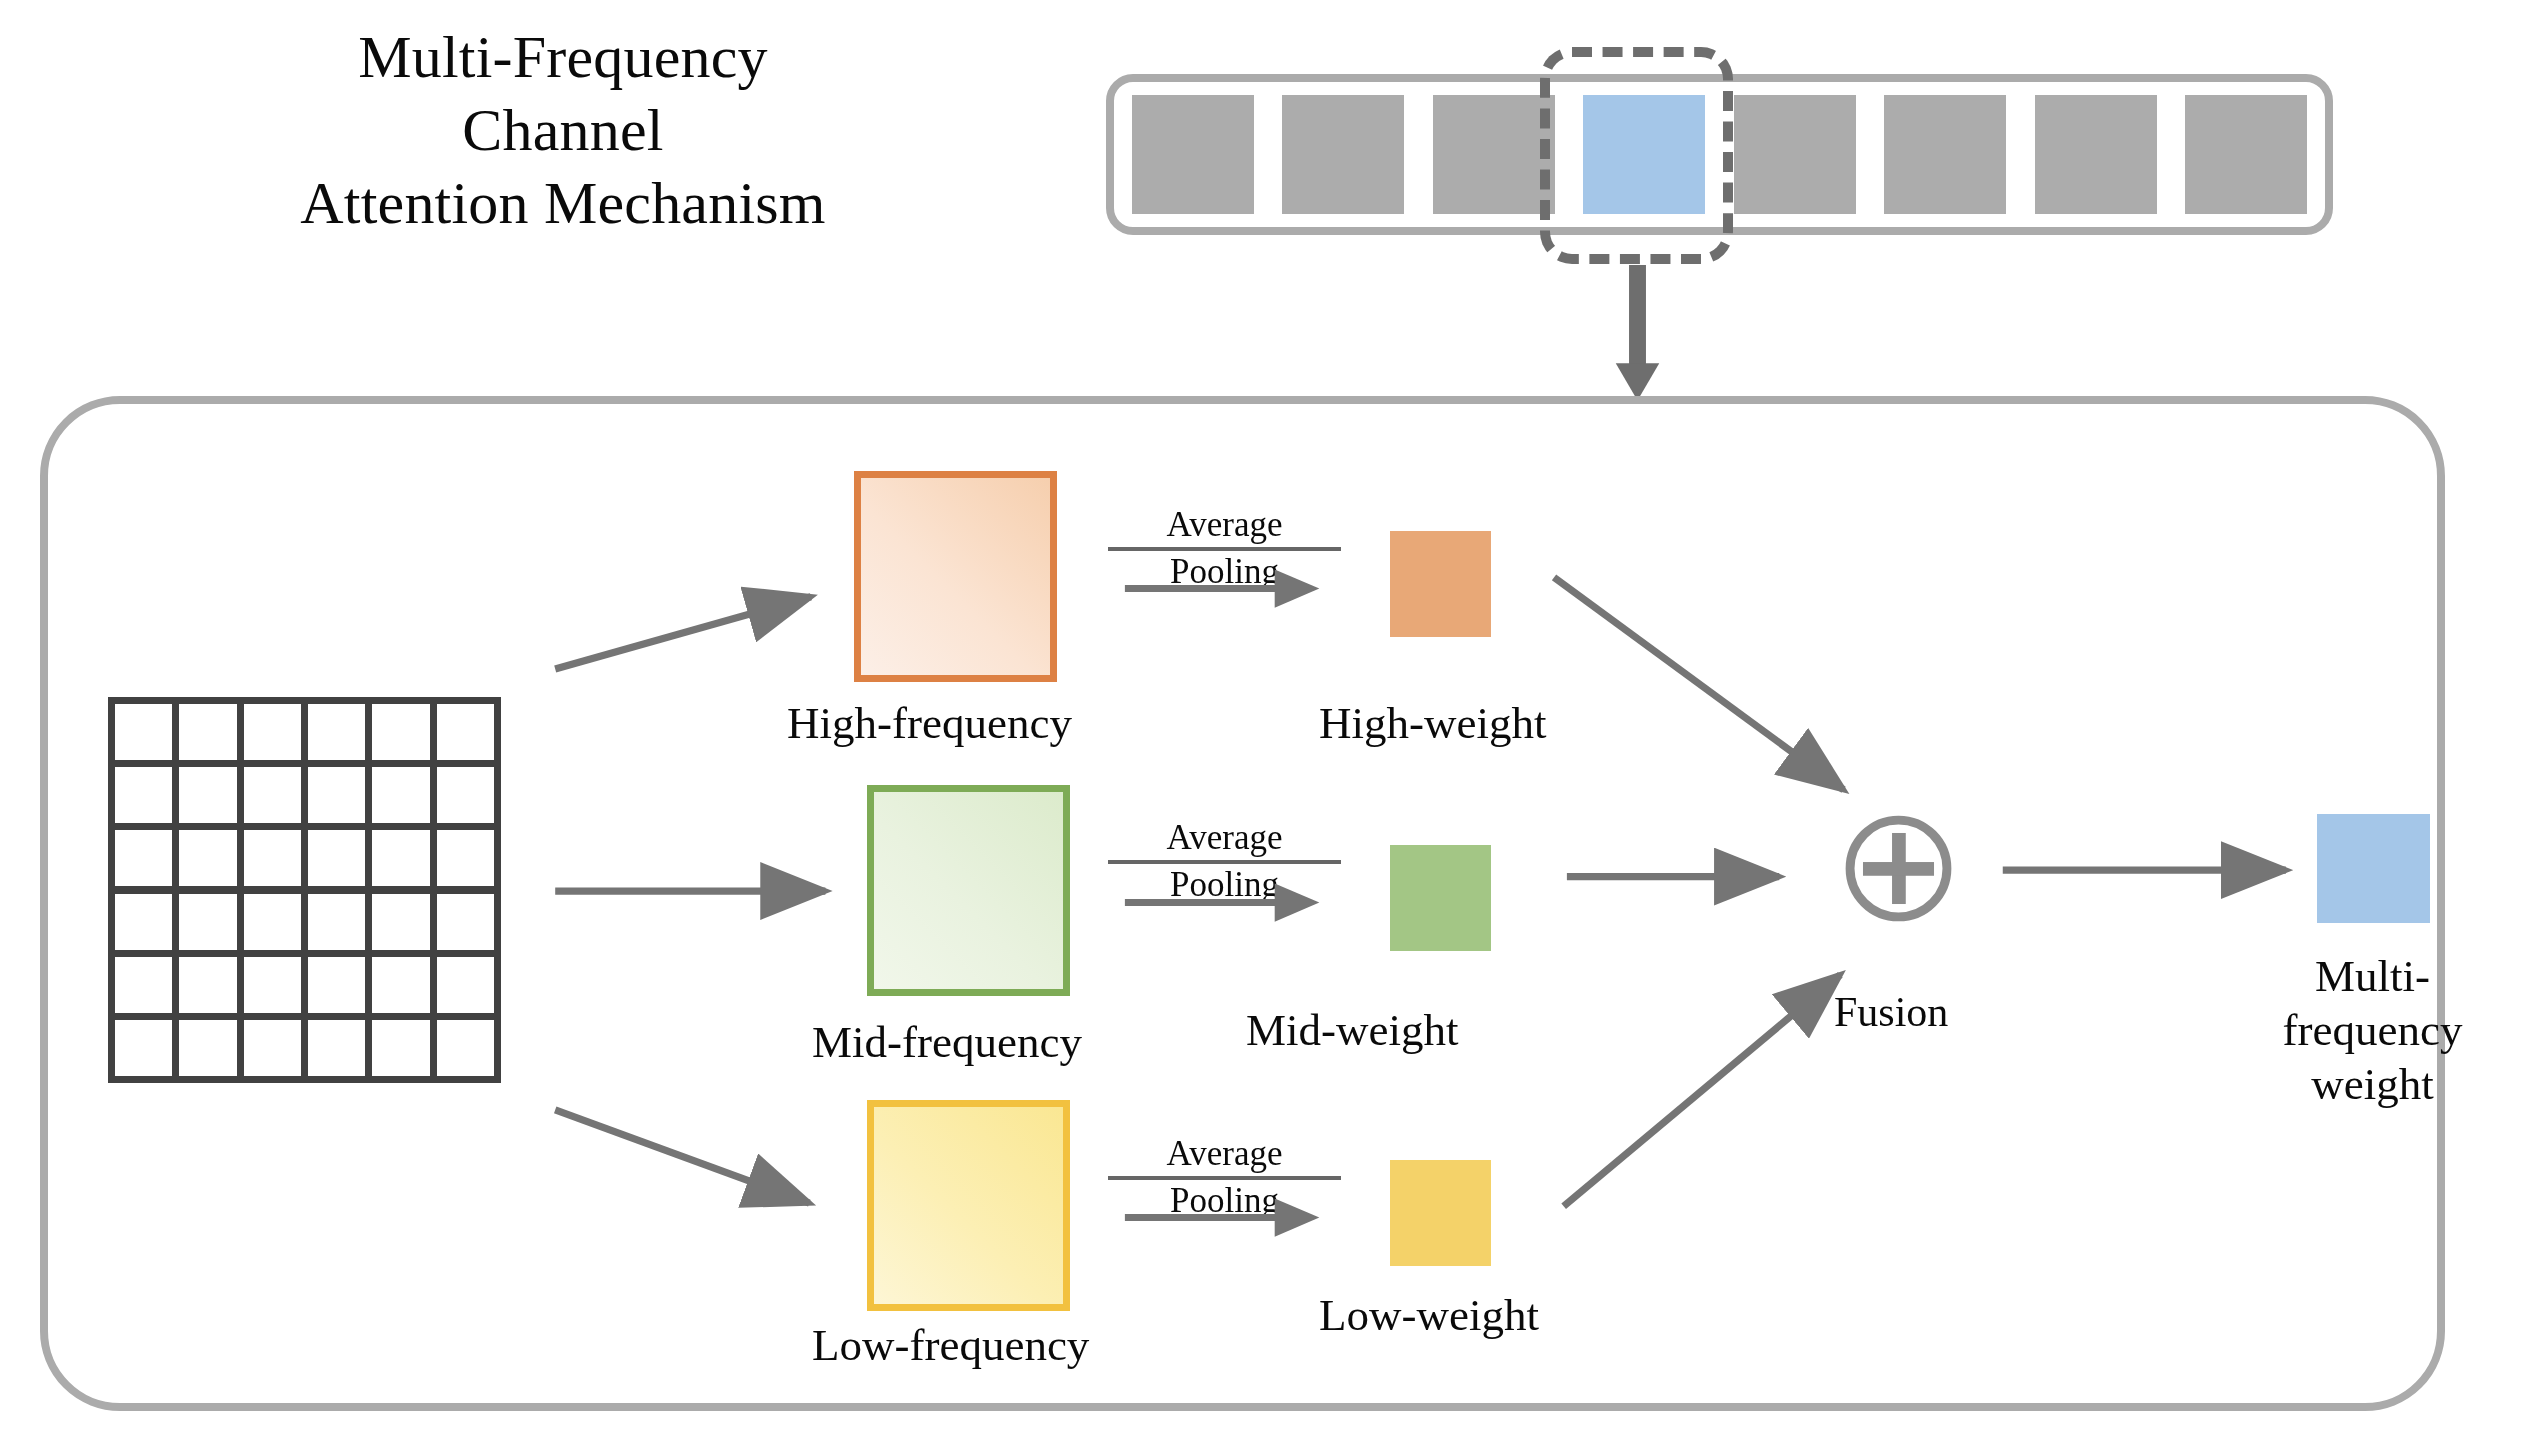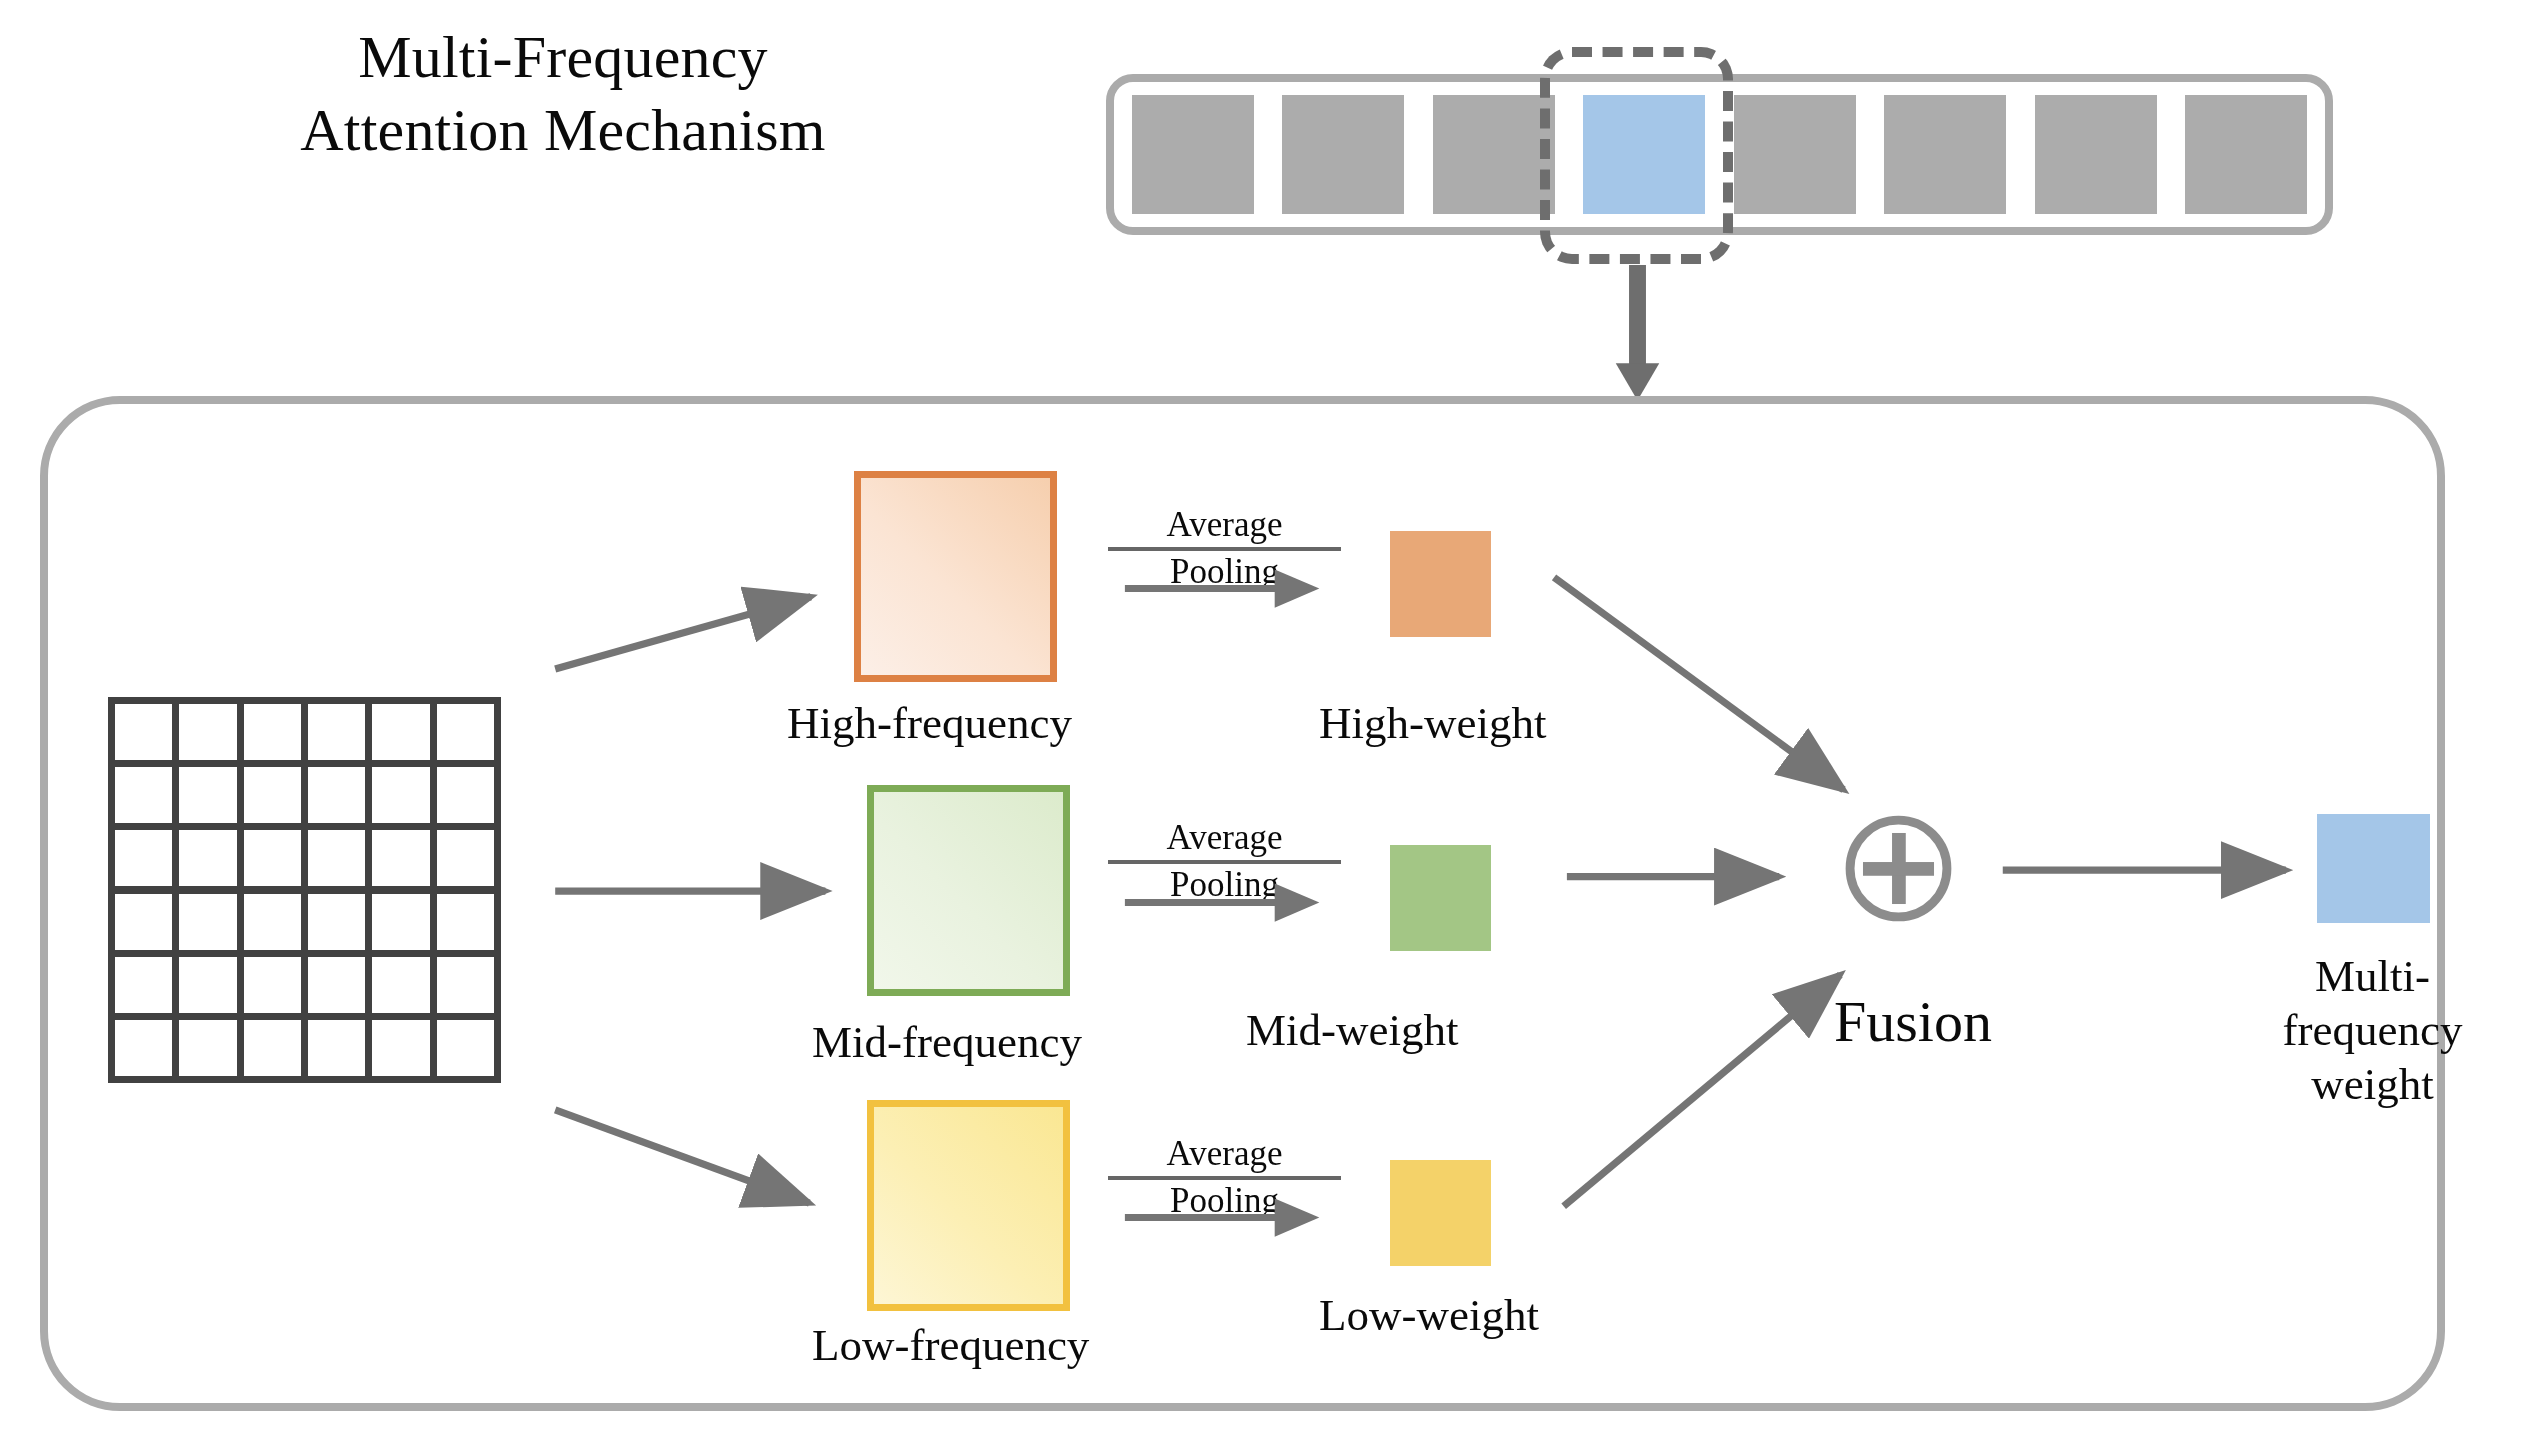--- a/index.html
+++ b/index.html
@@ -70,38 +70,39 @@
   #weight-mid {left:1390px;top:845px;background:#A3C685;}
   #weight-low {left:1390px;top:1160px;background:#F4D269;}
 
   .weight-label{position:absolute;font-size:45px;white-space:nowrap;color:#0a0a0a;}
   #wlabel-high{left:1319px;top:697px;}
   #wlabel-mid {left:1246px;top:1004px;}
   #wlabel-low {left:1319px;top:1289px;}
 
   
   #fusion-node{position:absolute;left:1842px;top:812px;width:113px;height:113px;}
-  #fusion-label{position:absolute;left:1834px;top:988px;font-size:58px;white-space:nowrap;color:#0a0a0a;}
+  #fusion-label{position:absolute;left:1834px;top:988px;font-size:42px;white-space:nowrap;color:#0a0a0a;}
 
   
   #output-swatch{position:absolute;left:2317px;top:814px;width:113px;height:109px;background:#A4C6E8;}
   #output-label{position:absolute;left:2252px;top:949px;width:241px;text-align:center;
       font-size:45px;line-height:1.2;color:#0a0a0a;}
   #output-label div{white-space:nowrap;}
 
   
   #connectors{position:absolute;left:0;top:0;width:2525px;height:1454px;pointer-events:none;}
 </style>
 </head>
 <body>
 
 <div class="stage">
 
   <div id="title">
     <div>Multi-Frequency</div>
+    <div>Channel</div>
     <div>Attention Mechanism</div>
   </div>
 
   <div id="channel-strip">
     <div class="blocks">
       <span class="chan"></span>
       <span class="chan"></span>
       <span class="chan"></span>
       <span class="chan sel"></span>
       <span class="chan"></span>

